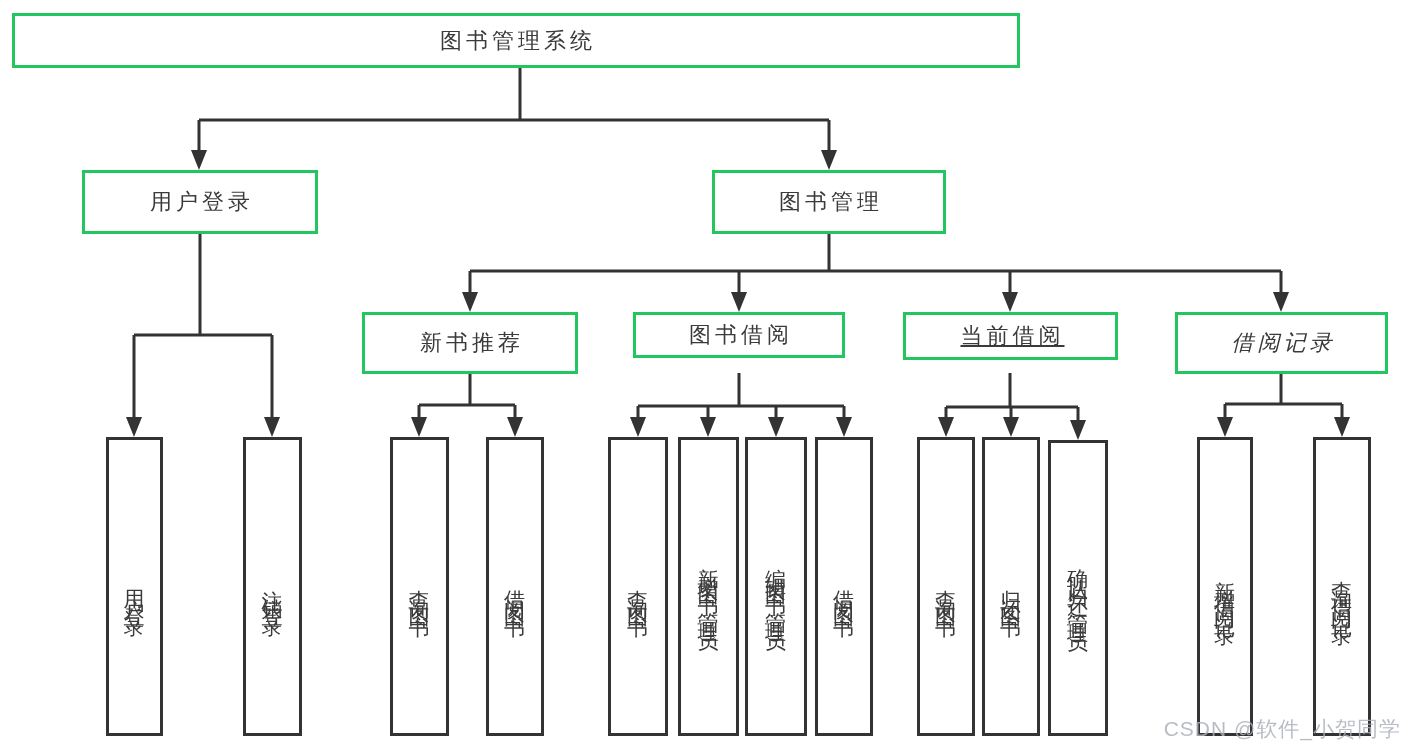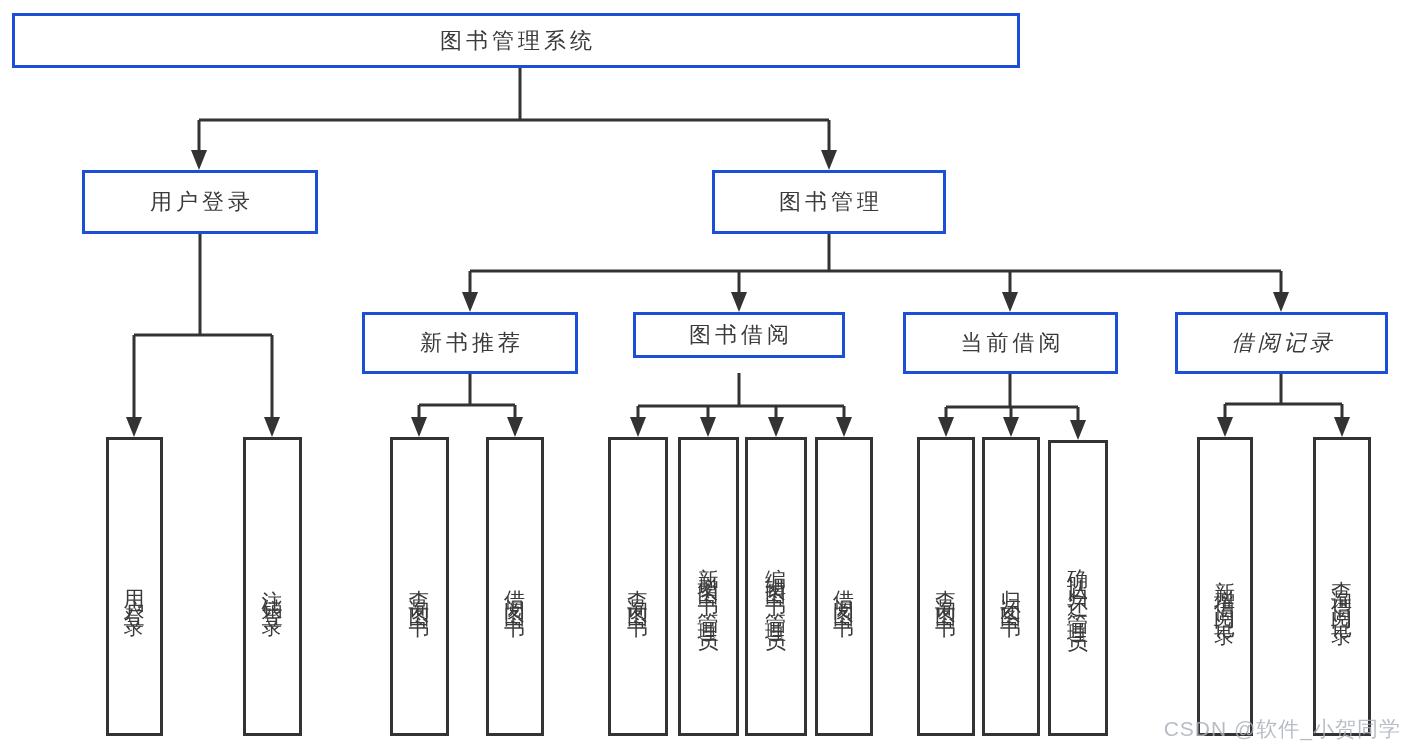--- a/index.html
+++ b/index.html
@@ -19,21 +19,21 @@
     position: absolute;
     left: 0;
     top: 0;
     width: 1405px;
     height: 747px;
     pointer-events: none;
   }
   .hbox {
     position: absolute;
     box-sizing: border-box;
-    border: 3px solid #1d4ed8;
+    border: 3px solid #22c55e;
     background: #ffffff;
     display: flex;
     align-items: center;
     justify-content: center;
     font-size: 22px;
     letter-spacing: 4px;
     color: #3a3a3a;
     white-space: nowrap;
     text-indent: 4px; 
   }
@@ -111,21 +111,21 @@
     </g>
   </svg>
 
   <div class="hbox" style="left:12px; top:13px; width:1008px; height:55px;">图书管理系统</div>
 
   <div class="hbox" style="left:82px; top:170px; width:236px; height:64px;">用户登录</div>
   <div class="hbox" style="left:712px; top:170px; width:234px; height:64px;">图书管理</div>
 
   <div class="hbox" style="left:362px; top:312px; width:216px; height:62px;">新书推荐</div>
   <div class="hbox" style="left:633px; top:312px; width:212px; height:46px;">图书借阅</div>
-  <div class="hbox" style="left:903px; top:312px; width:215px; height:62px;">当前借阅</div>
+  <div class="hbox" style="left:903px; top:312px; width:215px; height:48px;text-decoration:underline;">当前借阅</div>
   <div class="hbox" style="left:1175px; top:312px; width:213px; height:62px;font-style:italic;">借阅记录</div>
 
   <div class="vbox" style="left:106px; top:437px; width:57px; height:299px;">
     <span class="vtext">用户登录</span>
   </div>
   <div class="vbox" style="left:243px; top:437px; width:59px; height:299px;">
     <span class="vtext">注销登录</span>
   </div>
 
   <div class="vbox" style="left:390px; top:437px; width:59px; height:299px;">

